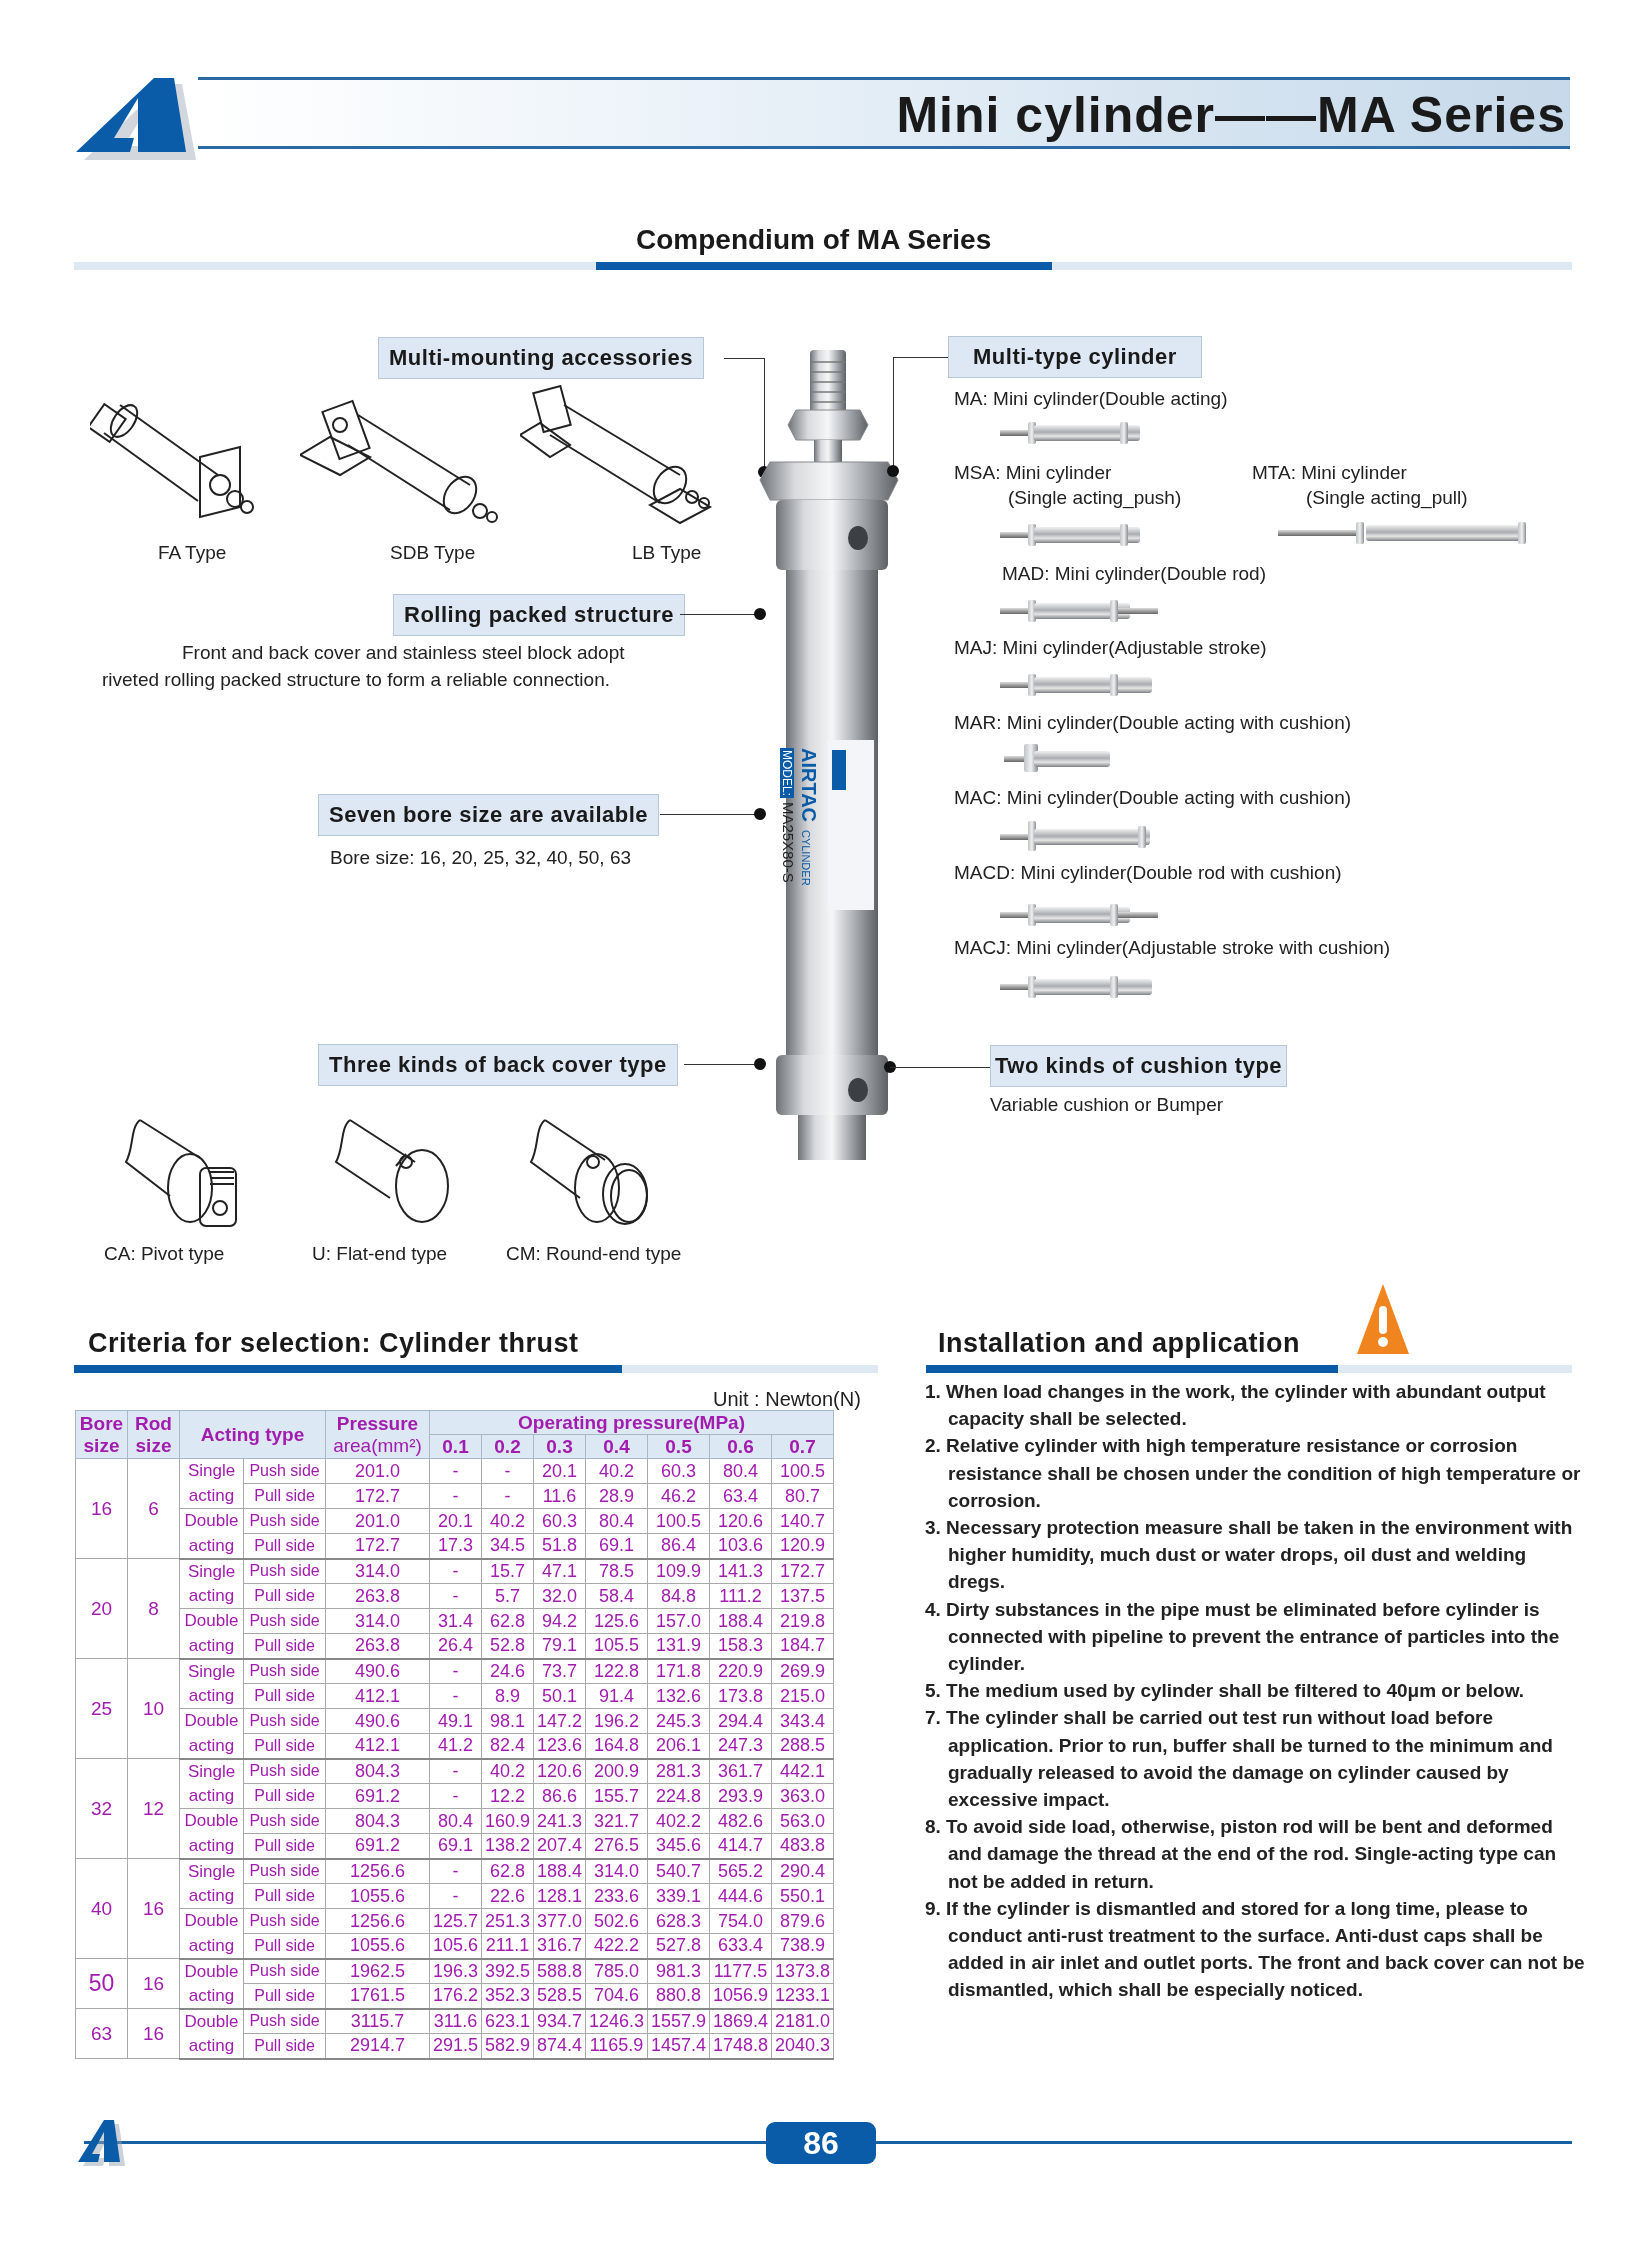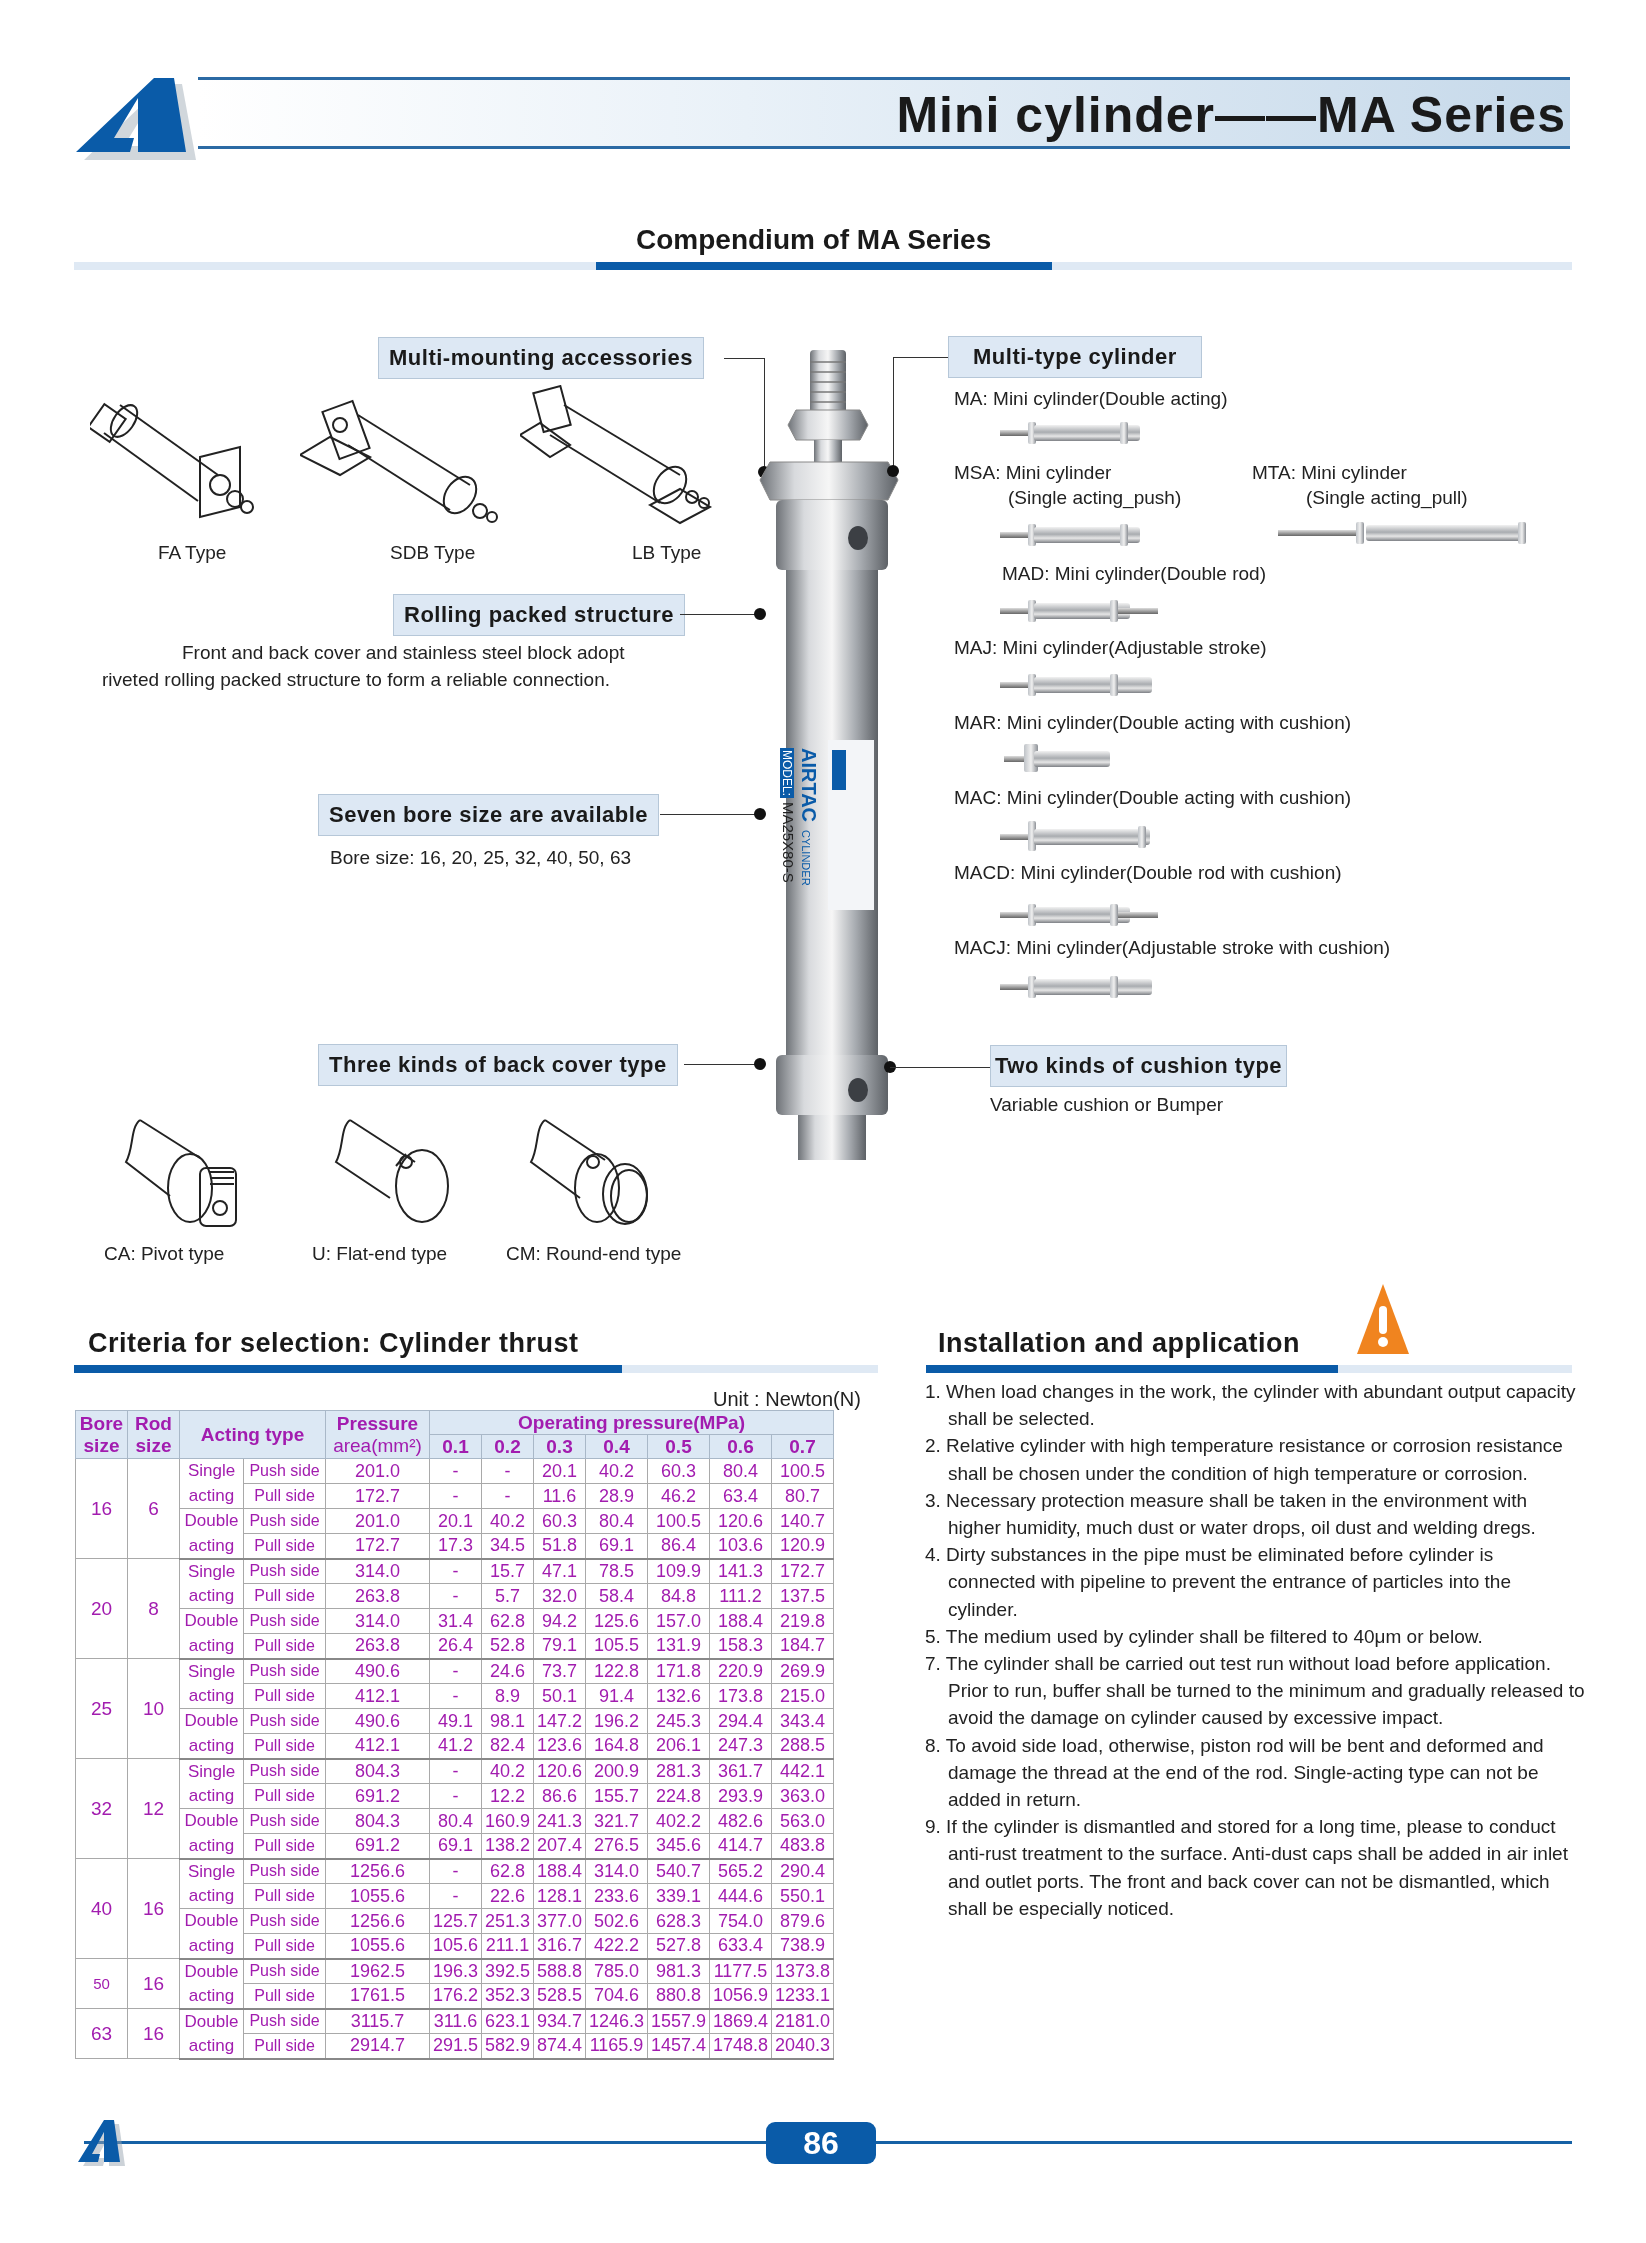--- a/index.html
+++ b/index.html
@@ -33,21 +33,21 @@
 
   
   table.thrust { position: absolute; left: 75px; top: 1410px; border-collapse: collapse; font-family: "Liberation Sans", sans-serif; font-size: 18px; color: #a21caf; }
   table.thrust th { background: #dce8f4; font-weight: bold; border: 1px solid #a9b8c8; padding: 0 2px; height: 24px; font-size: 19px; }
   table.thrust td { border: 1px solid #a9a9a9; text-align: center; height: 25px; padding: 0 2px; white-space: nowrap; }
   table.thrust td.act { font-size: 17px; }
   table.thrust td.side { font-size: 16px; }
   table.thrust tr.group-end td { border-bottom: 2px solid #888; }
 
   .install-list { position: absolute; left: 925px; top: 1378px; width: 660px; font-size: 19px; line-height: 27.2px; color: #222; list-style: none; }
-  .install-list li { padding-left: 23px; text-indent: -23px; }
+  .install-list li { padding-left: 23px; text-indent: -23px; font-weight: bold; }
 
   .footer-line { position: absolute; left: 84px; top: 2141px; width: 1488px; height: 3px; background: #1561a5; }
   .page-num { position: absolute; left: 766px; top: 2122px; width: 110px; height: 42px; background: #0a5ba8; border-radius: 9px; color: #fff; font-size: 32px; font-weight: bold; text-align: center; line-height: 42px; }
 </style>
 </head>
 <body>
 
 <svg class="logo-a" style="left:74px;top:76px;" width="130" height="84" viewBox="0 0 130 84">
   <polygon points="6,80 72,80 72,72 70,66 46,66 68,30 66,80 118,80 104,4 86,4" fill="#9aa6b2" opacity="0.45" transform="translate(4,4)"></polygon>
   <polygon points="2,76 56,76 60,62 40,62 64,22 64,76 112,76 100,2 80,2" fill="#0a5ba8"></polygon>
@@ -540,21 +540,21 @@
         <td>1055.6</td>
         <td>105.6</td>
         <td>211.1</td>
         <td>316.7</td>
         <td>422.2</td>
         <td>527.8</td>
         <td>633.4</td>
         <td>738.9</td>
       </tr>
       <tr>
-        <td rowspan="2" style="font-size: 15px; margin-top: 8px;">50</td>
+        <td rowspan="2" style="font-size: 23px; margin-top: 8px;">50</td>
         <td rowspan="2" style="font-size: 19px;">16</td>
         <td class="act" style="border-bottom: none;">Double</td>
         <td class="side">Push side</td>
         <td>1962.5</td>
         <td>196.3</td>
         <td>392.5</td>
         <td>588.8</td>
         <td>785.0</td>
         <td>981.3</td>
         <td>1177.5</td>

